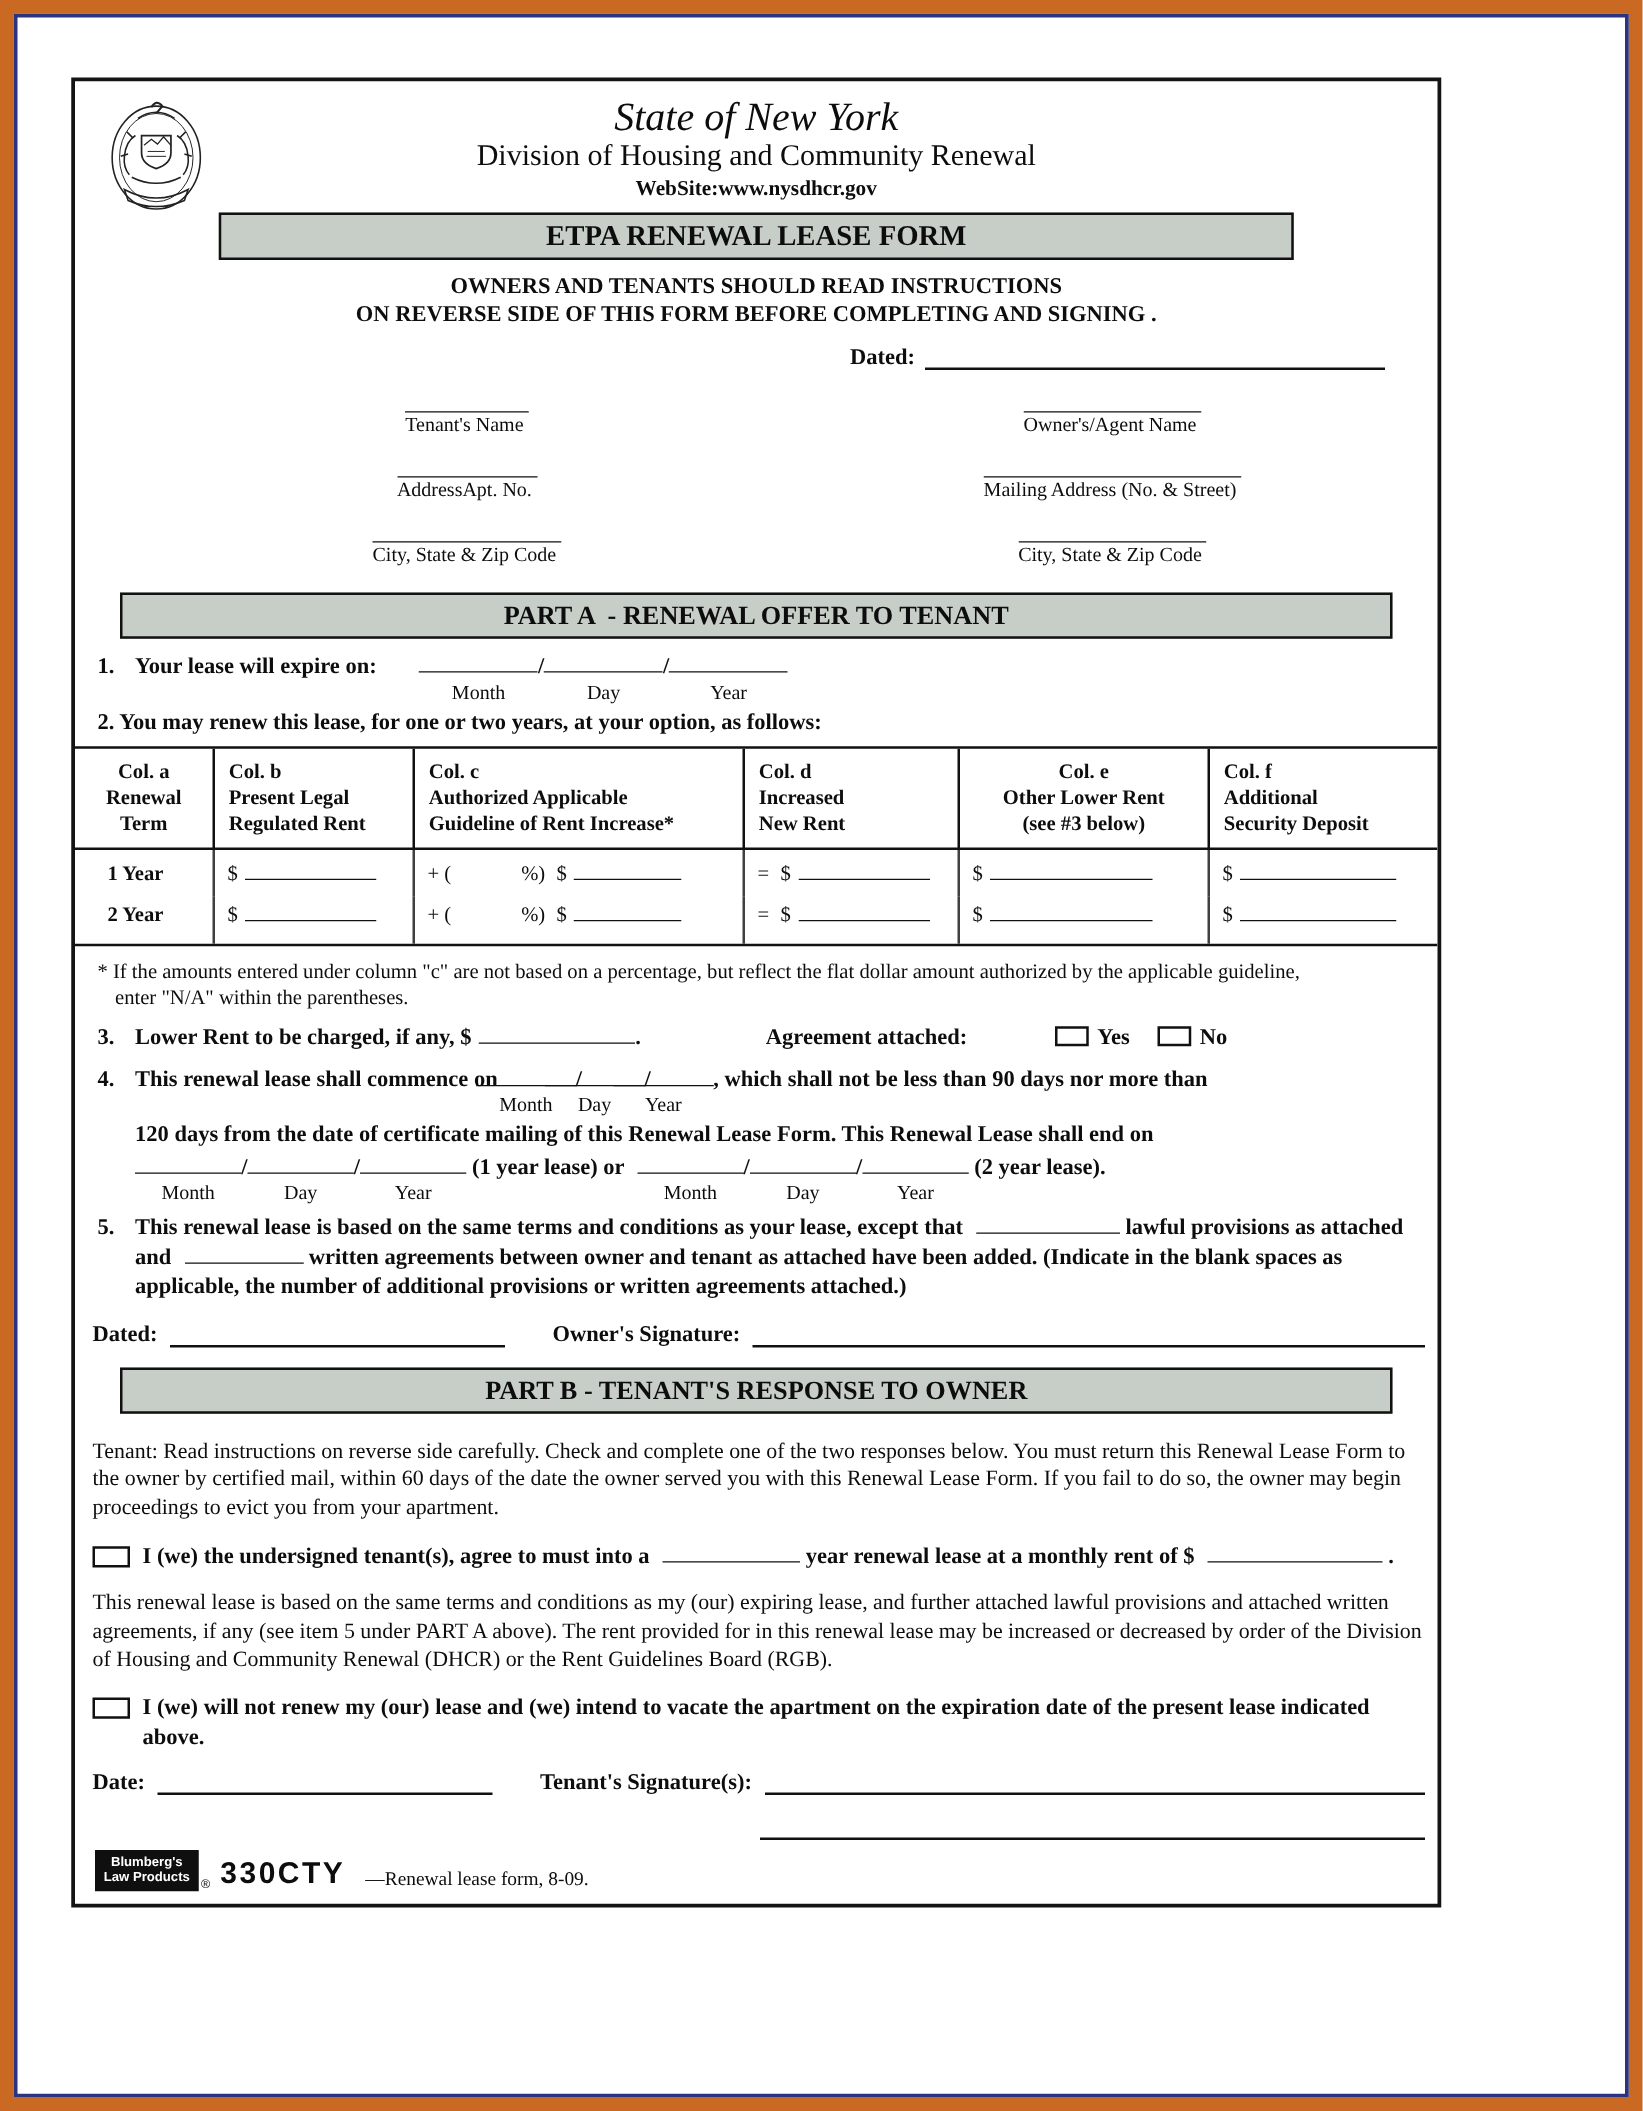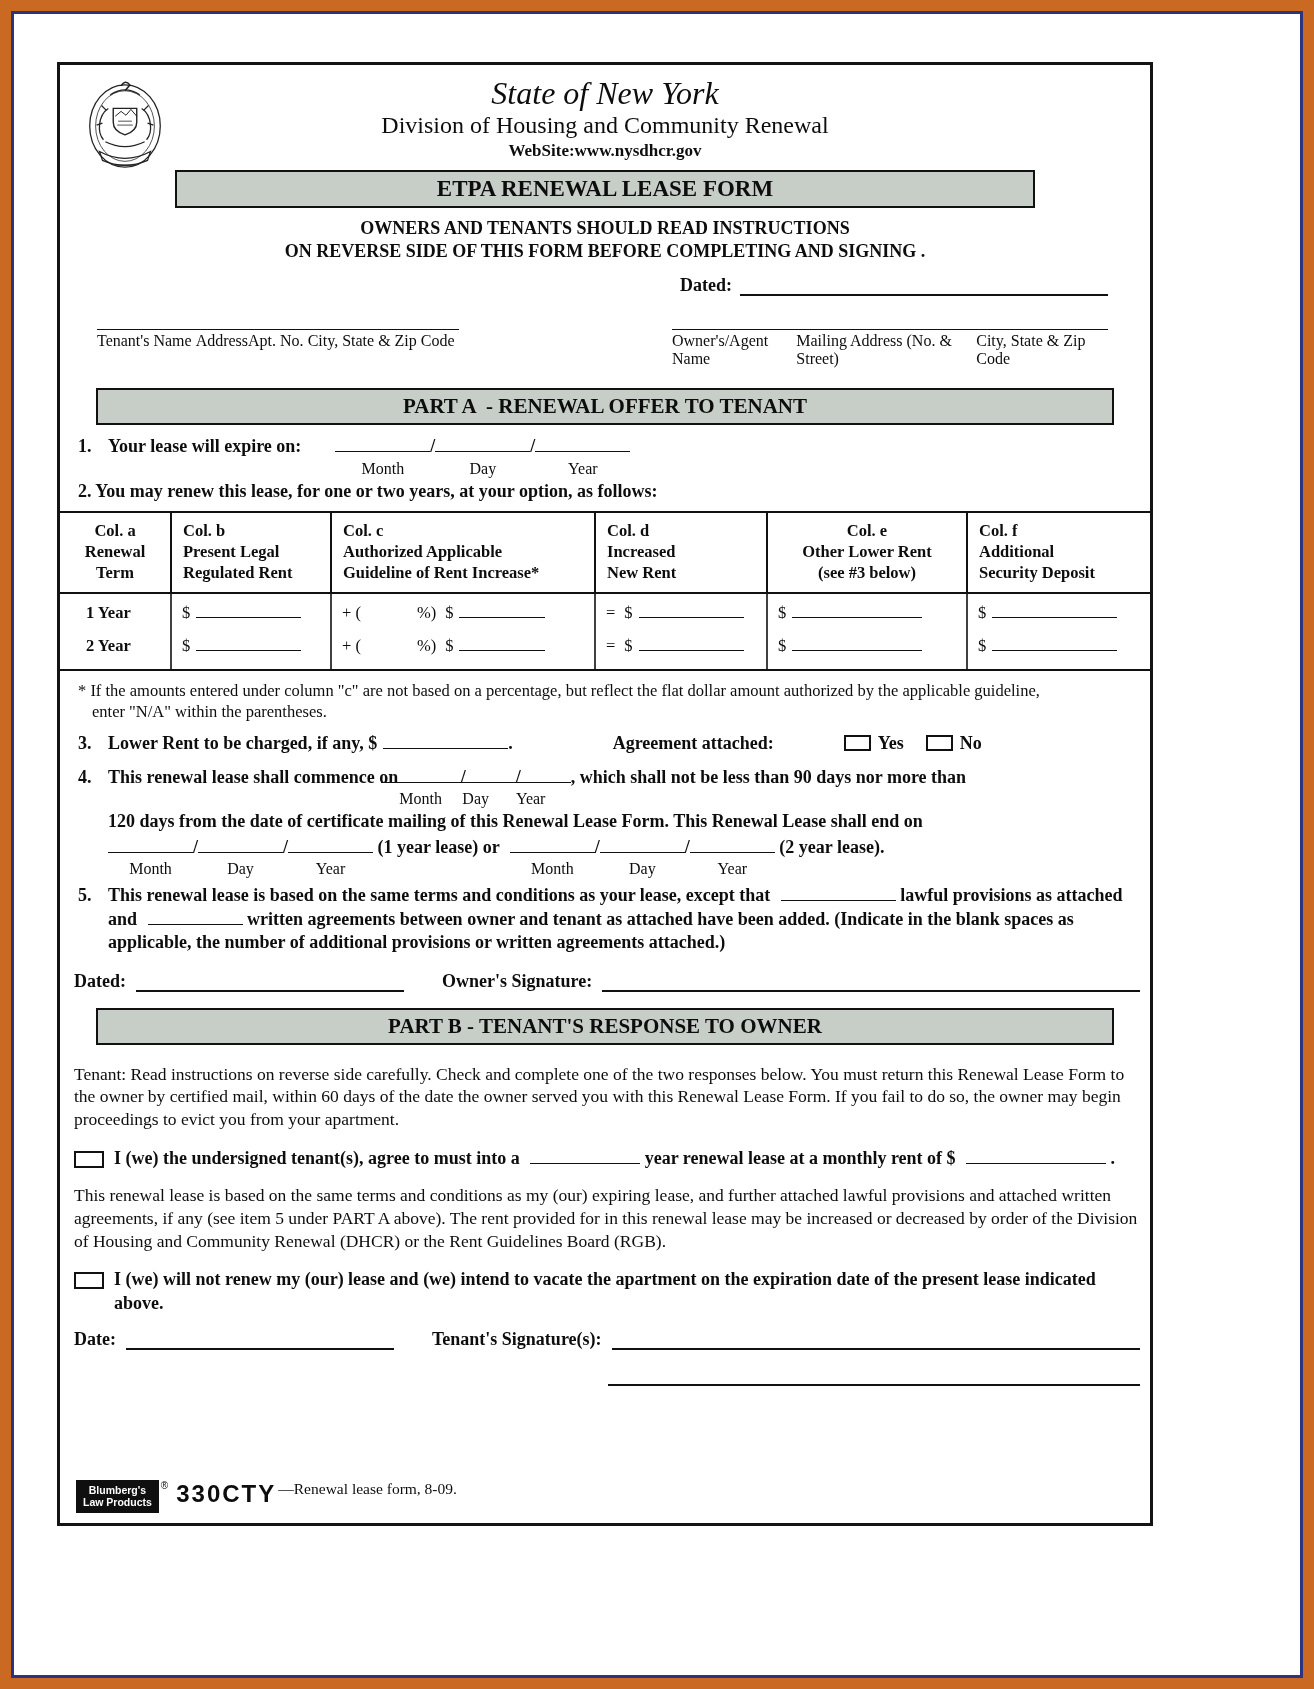--- a/index.html
+++ b/index.html
@@ -25,21 +25,21 @@
   .etpa-bar { width:860px; margin:9px auto 0; background:#c7cdc7; border:2.5px solid #111;
               font-weight:bold; font-size:23px; padding:4px 0; white-space:pre-wrap; }
   .instr { font-weight:bold; font-size:18px; line-height:1.22; margin-top:10px; }
   .instr + .instr { margin-top:1px; }
 
   
   .dated-row { display:flex; align-items:flex-end; margin:12px 42px 0 620px; font-weight:bold; font-size:18px; }
   .dated-row .wline { flex:1; border-bottom:2.2px solid #111; height:14px; margin-left:8px; }
 
   .contact { display:flex; justify-content:space-between; margin:2px 42px 0 37px; }
-  .ccol { display:flex; flex-direction:row; }
+  .ccol { display:flex; flex-direction:column;align-items:center; }
   .ccol.left  { width:553px; }
   .ccol.right { width:436px; }
   .fld { margin-top:14px; }
   .fline { border-bottom:1.6px solid #111; height:18px; }
   .flabels { display:flex; justify-content:space-between; font-size:16px; margin-top:2px; padding-right:4px; }
 
   
   .part-bar { width:1018px; margin:20px auto 0; background:#c7cdc7; border:2.5px solid #111;
               text-align:center; font-weight:bold; font-size:21px; padding:4px 0; white-space:pre-wrap; }
 
@@ -89,26 +89,26 @@
   .para { margin:18px 12px 0 14px; font-size:17.5px; line-height:1.3; font-weight:normal; }
 
   .opt { display:flex; align-items:flex-start; margin:16px 10px 0 14px; }
   .opt .cb2 { flex:0 0 30px; height:17px; border:2px solid #111; margin:4px 10px 0 0; }
   .opt .otext { font-weight:bold; font-size:18px; line-height:1.3; }
 
   .extra-sig { border-bottom:2.2px solid #111; height:0; margin:34px 10px 0 548px; }
 
   
   .footer { margin-top:auto; display:flex; justify-content:space-between; align-items:center; padding:6px 16px 10px 16px; }
-  .f-left { display:flex; align-items:flex-start; }
+  .f-left { display:flex; align-items:flex-end; }
   .logo { background:#0f0f0f; color:#fff; font-family:"Liberation Sans",sans-serif; font-size:10.5px;
           font-weight:bold; text-align:center; padding:4px 7px; line-height:1.2; }
   .reg { font-size:10px; vertical-align:top; margin:0 8px 0 2px; font-family:"Liberation Sans",sans-serif; }
   .fnum { font-family:"Liberation Sans",sans-serif; font-weight:bold; font-size:24px; letter-spacing:2px; }
-  .fdesc { font-size:15.5px; margin-left:2px; }
+  .fdesc { font-size:15.5px; margin-left:16px; }
   .f-right { text-align:right; font-family:"Liberation Sans",sans-serif; font-size:13.5px; line-height:1.4; color:#222; }
   .f-right b { color:#000; }
 </style>
 </head>
 <body>
 
 <div>
   <div class="orange-frame"></div>
   <div class="navy-frame"></div>
 

